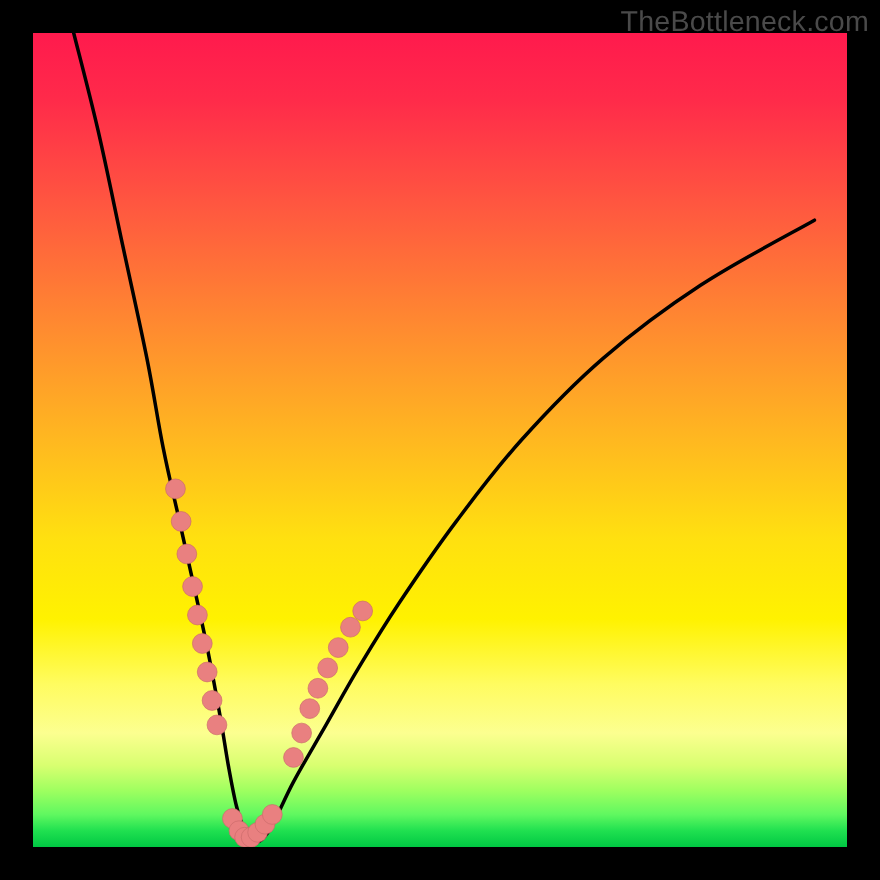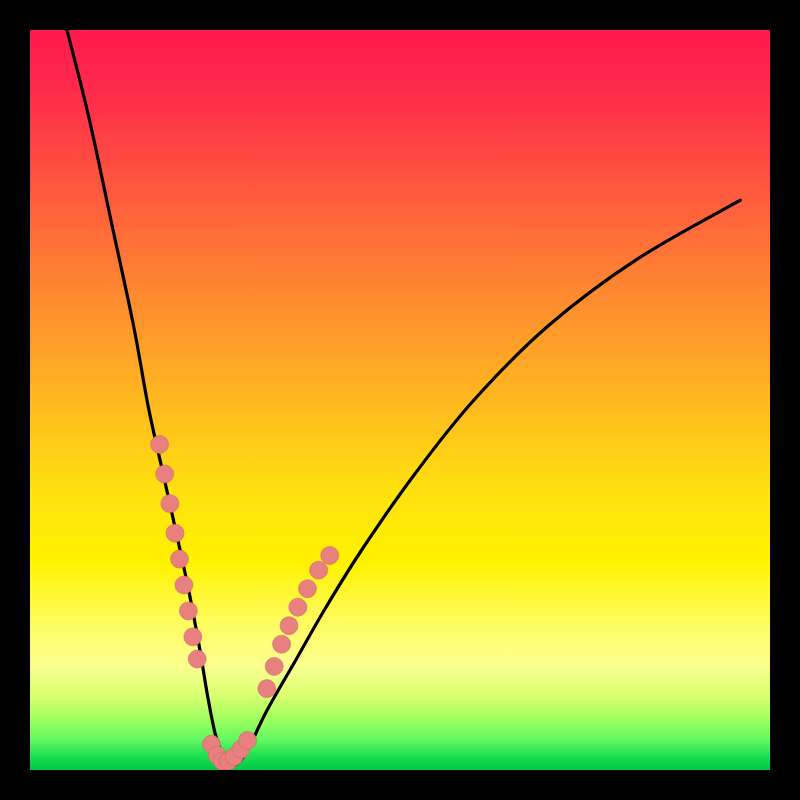--- a/index.html
+++ b/index.html
@@ -93,13 +93,14 @@
           <circle cx="244.20000000000002" cy="636.4" r="9" fill="#e98080" stroke="#c96a6a" stroke-width="0.6"></circle>
           <circle cx="251.60000000000002" cy="614.2" r="9" fill="#e98080" stroke="#c96a6a" stroke-width="0.6"></circle>
           <circle cx="259" cy="595.7" r="9" fill="#e98080" stroke="#c96a6a" stroke-width="0.6"></circle>
           <circle cx="267.88000000000005" cy="577.2" r="9" fill="#e98080" stroke="#c96a6a" stroke-width="0.6"></circle>
           <circle cx="277.5" cy="558.7" r="9" fill="#e98080" stroke="#c96a6a" stroke-width="0.6"></circle>
           <circle cx="288.6" cy="540.2" r="9" fill="#e98080" stroke="#c96a6a" stroke-width="0.6"></circle>
           <circle cx="299.70000000000005" cy="525.4" r="9" fill="#e98080" stroke="#c96a6a" stroke-width="0.6"></circle>
         </g>
     </svg>
   </div>
+  <div class="watermark">TheBottleneck.com</div>
 </div>
 
 </body></html>

